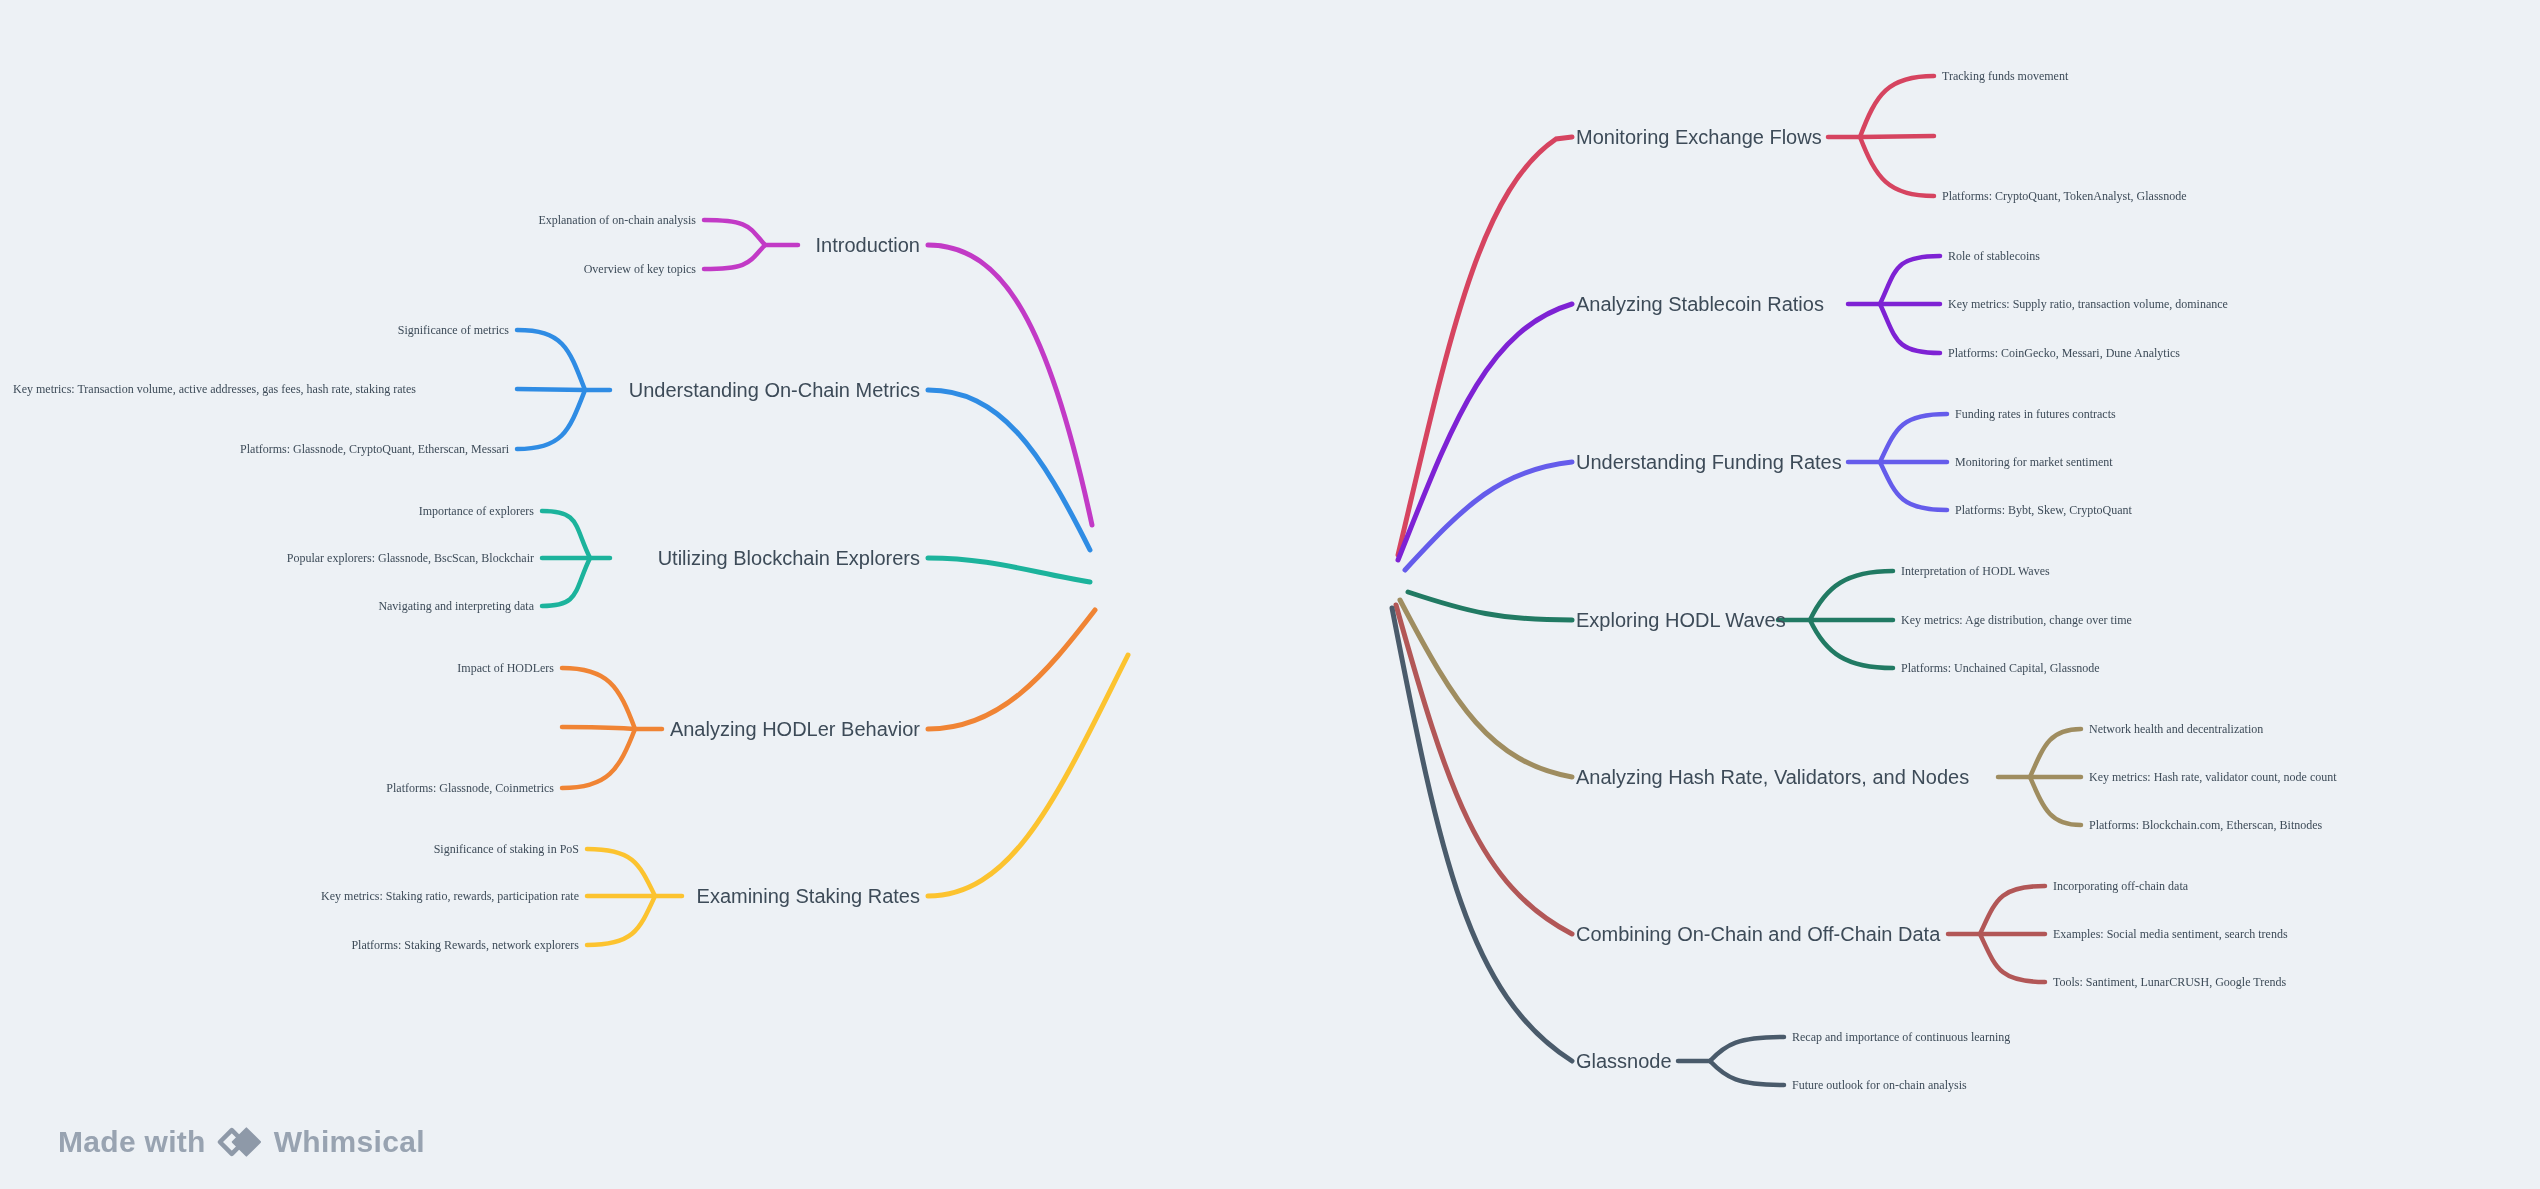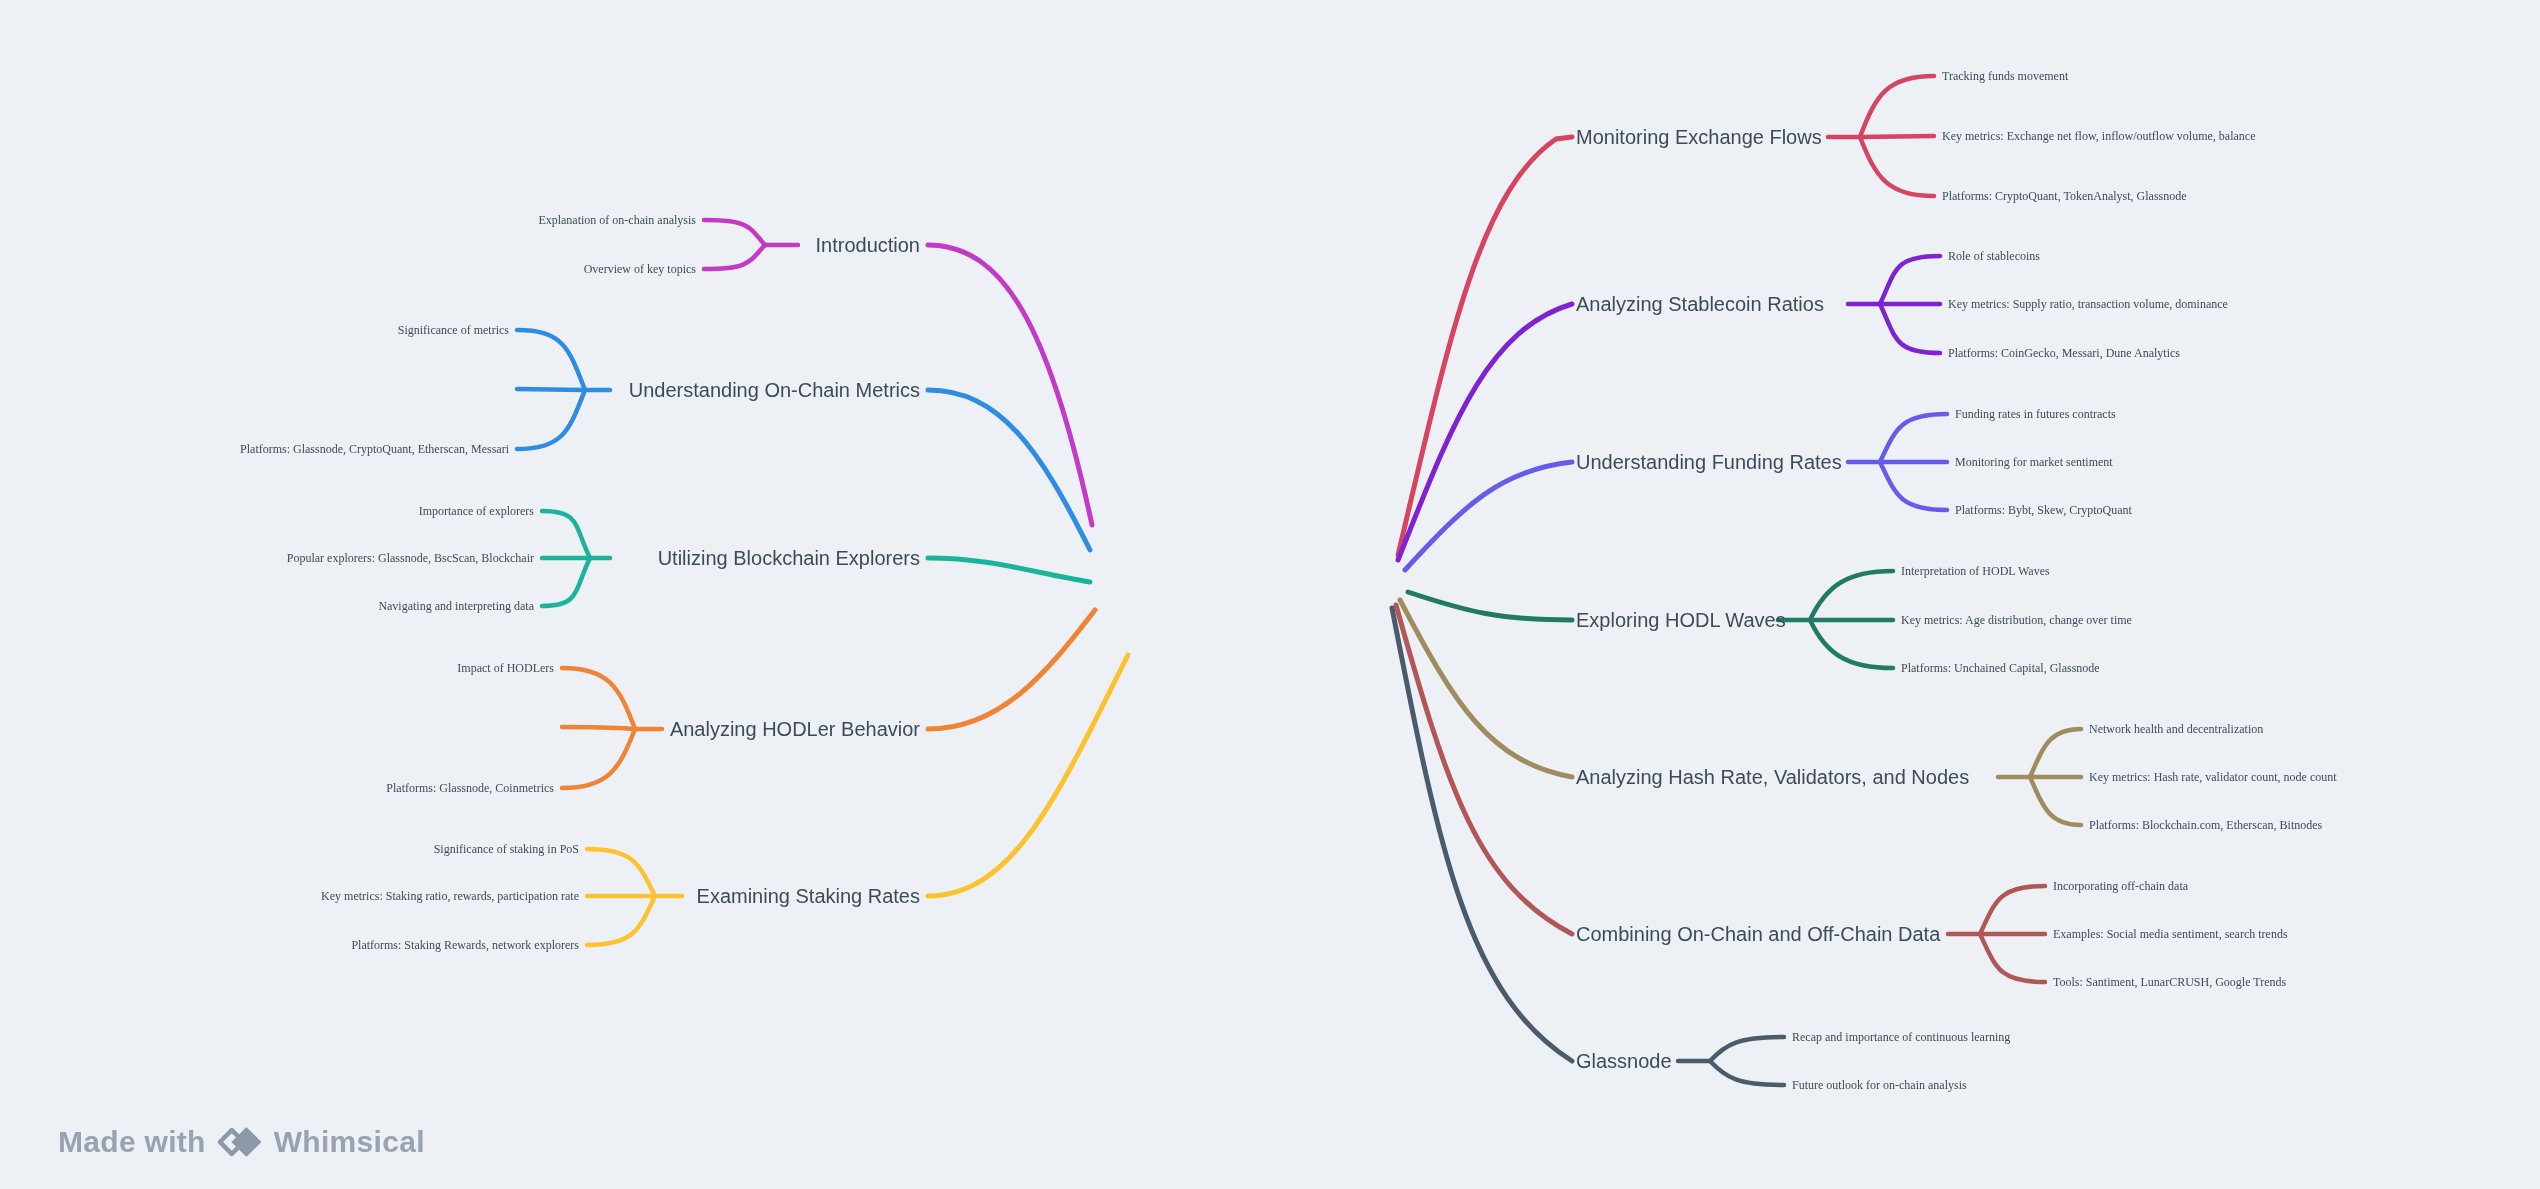--- a/index.html
+++ b/index.html
@@ -129,20 +129,21 @@
   <div class="label topic left-side" style="right:1620px;top:245px">Introduction</div>
   <div class="label topic left-side" style="right:1620px;top:390px">Understanding On-Chain Metrics</div>
   <div class="label topic left-side" style="right:1620px;top:558px">Utilizing Blockchain Explorers</div>
   <div class="label topic left-side" style="right:1620px;top:729px">Analyzing HODLer Behavior</div>
   <div class="label topic left-side" style="right:1620px;top:896px">Examining Staking Rates</div>
 
   <div class="label leaf left-side" style="right:1844px;top:220px">Explanation of on-chain analysis</div>
   <div class="label leaf left-side" style="right:1844px;top:269px">Overview of key topics</div>
 
   <div class="label leaf left-side" style="right:2031px;top:330px">Significance of metrics</div>
+  <div class="label leaf left-side block" style="right:2031px;top:389px;width:496px">Key metrics: Transaction volume, active addresses, gas fees, hash rate, staking rates</div>
   <div class="label leaf left-side" style="right:2031px;top:449px">Platforms: Glassnode, CryptoQuant, Etherscan, Messari</div>
 
   <div class="label leaf left-side" style="right:2006px;top:511px">Importance of explorers</div>
   <div class="label leaf left-side" style="right:2006px;top:558px">Popular explorers: Glassnode, BscScan, Blockchair</div>
   <div class="label leaf left-side" style="right:2006px;top:606px">Navigating and interpreting data</div>
 
   <div class="label leaf left-side" style="right:1986px;top:668px">Impact of HODLers</div>
   <div class="label leaf left-side" style="right:1986px;top:788px">Platforms: Glassnode, Coinmetrics</div>
 
   <div class="label leaf left-side" style="right:1961px;top:849px">Significance of staking in PoS</div>
@@ -151,21 +152,20 @@
 
   <div class="label topic" style="left:1576px;top:137px">Monitoring Exchange Flows</div>
   <div class="label topic" style="left:1576px;top:304px">Analyzing Stablecoin Ratios</div>
   <div class="label topic" style="left:1576px;top:462px">Understanding Funding Rates</div>
   <div class="label topic" style="left:1576px;top:620px">Exploring HODL Waves</div>
   <div class="label topic" style="left:1576px;top:777px">Analyzing Hash Rate, Validators, and Nodes</div>
   <div class="label topic" style="left:1576px;top:934px">Combining On-Chain and Off-Chain Data</div>
   <div class="label topic" style="left:1576px;top:1061px">Glassnode</div>
 
   <div class="label leaf" style="left:1942px;top:76px">Tracking funds movement</div>
-  <div class="label leaf block" style="left:1942px;top:136px;width:498px">Key metrics: Exchange net flow, inflow/outflow volume, balance</div>
   <div class="label leaf" style="left:1942px;top:196px">Platforms: CryptoQuant, TokenAnalyst, Glassnode</div>
 
   <div class="label leaf" style="left:1948px;top:256px">Role of stablecoins</div>
   <div class="label leaf" style="left:1948px;top:304px">Key metrics: Supply ratio, transaction volume, dominance</div>
   <div class="label leaf" style="left:1948px;top:353px">Platforms: CoinGecko, Messari, Dune Analytics</div>
 
   <div class="label leaf" style="left:1955px;top:414px">Funding rates in futures contracts</div>
   <div class="label leaf" style="left:1955px;top:462px">Monitoring for market sentiment</div>
   <div class="label leaf" style="left:1955px;top:510px">Platforms: Bybt, Skew, CryptoQuant</div>
 

